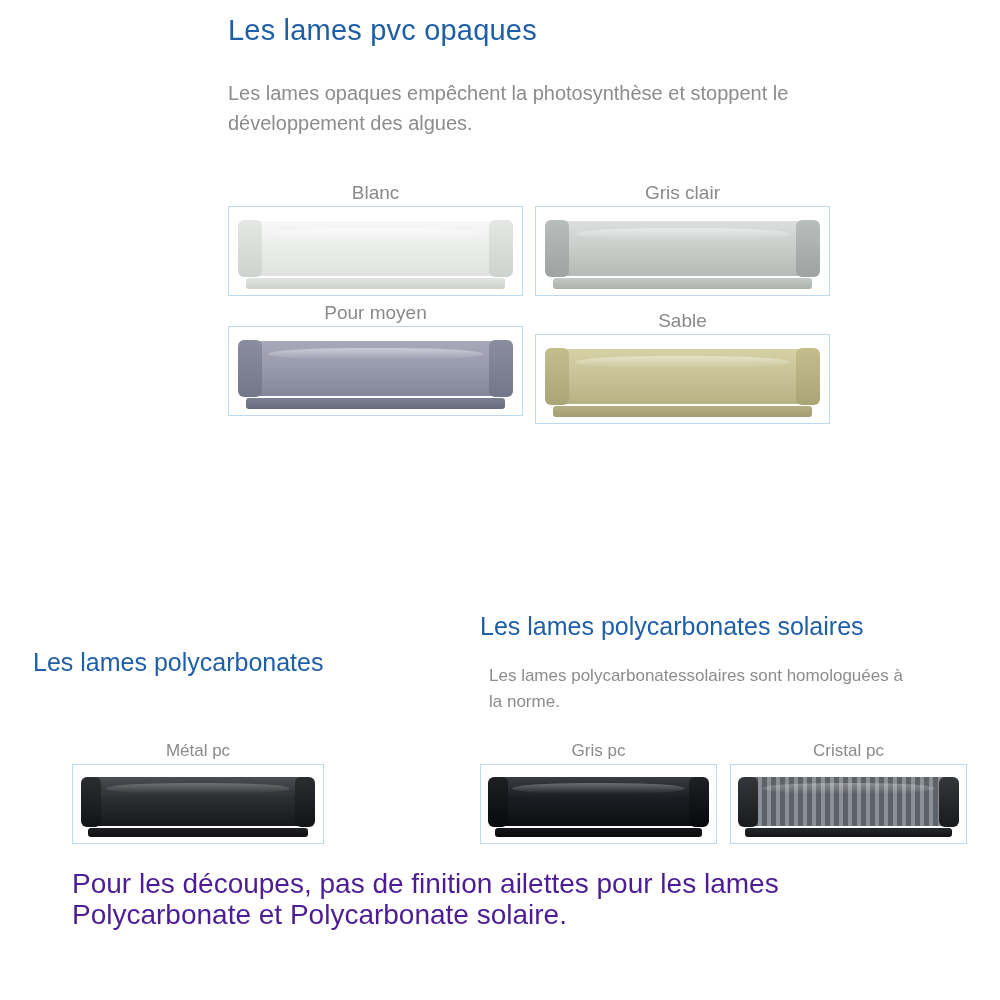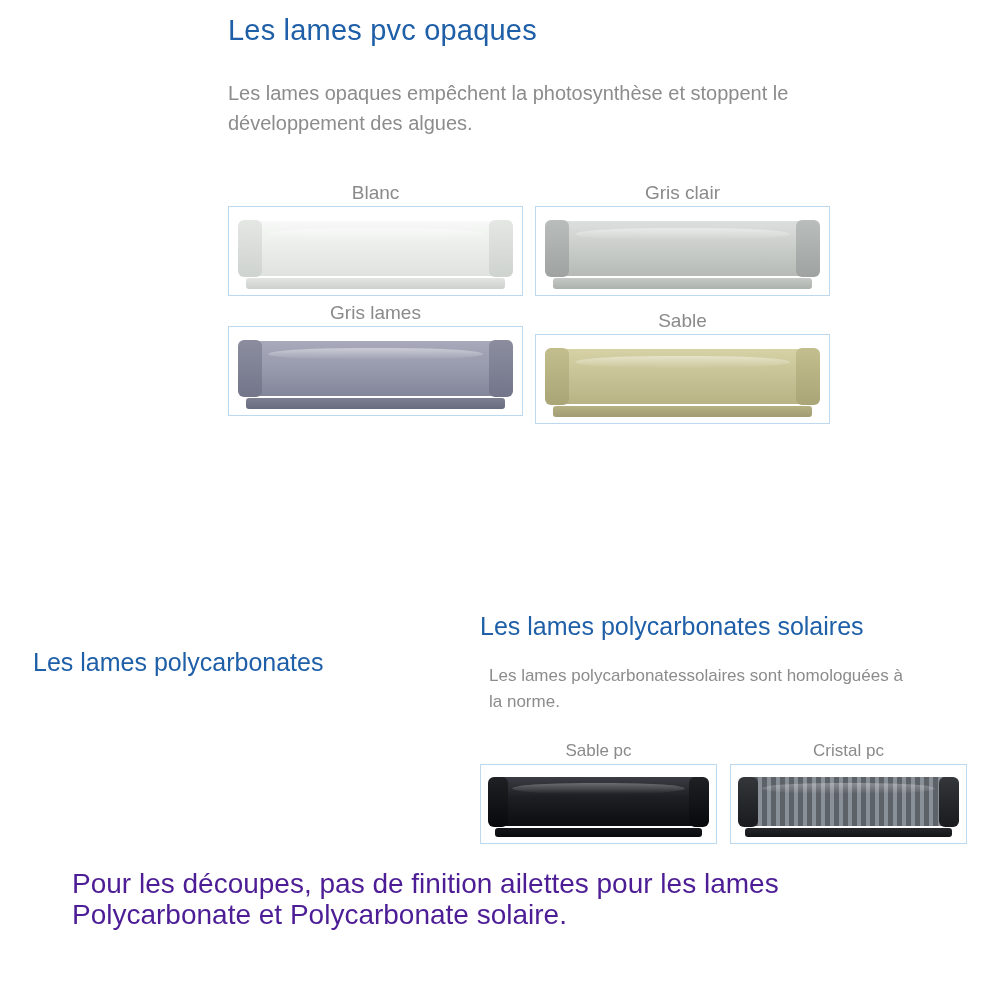--- a/index.html
+++ b/index.html
@@ -168,21 +168,21 @@
         <div class="body" style="background:linear-gradient(to bottom,#dcdfdd,#c9cdca 50%,#b6bab7);"></div>
         <div class="cap-l" style="background:linear-gradient(to bottom,#b9bdbb,#9ea3a1);"></div>
         <div class="cap-r" style="background:linear-gradient(to bottom,#b9bdbb,#9ea3a1);"></div>
         <div class="lip" style="background:linear-gradient(to bottom,#c5c9c6,#adb1ae);"></div>
         <div class="gloss"></div>
       </div>
     </div>
   </div>
 
   <div class="sample" style="left:228px; top:300px; width:295px;">
-    <div class="sample-label">Gris lames</div>
+    <div class="sample-label">Pour moyen</div>
     <div class="sample-frame" style="height:90px;">
       <div class="slat">
         <div class="body" style="background:linear-gradient(to bottom,#a8aabb,#9799ac 50%,#83859a);"></div>
         <div class="cap-l" style="background:linear-gradient(to bottom,#8b8d9f,#73758a);"></div>
         <div class="cap-r" style="background:linear-gradient(to bottom,#8b8d9f,#73758a);"></div>
         <div class="lip" style="background:linear-gradient(to bottom,#7c7e92,#686a7d);"></div>
         <div class="gloss"></div>
       </div>
     </div>
   </div>
@@ -199,23 +199,35 @@
       </div>
     </div>
   </div>
 
 
   <div class="s2-title">Les lames polycarbonates</div>
 
   <div class="s3-title">Les lames polycarbonates solaires</div>
   <div class="s3-desc">Les lames polycarbonatessolaires sont homologuées à la norme.</div>
 
+  <div class="sample" style="left:72px; top:738px; width:252px;">
+    <div class="sample-label" style="font-size:17px;">Métal pc</div>
+    <div class="sample-frame" style="height:80px;">
+      <div class="slat">
+        <div class="body" style="background:linear-gradient(to bottom,#4a4d52,#2b2d31 45%,#16181b);"></div>
+        <div class="cap-l" style="background:linear-gradient(to bottom,#2a2c30,#121315);"></div>
+        <div class="cap-r" style="background:linear-gradient(to bottom,#2a2c30,#121315);"></div>
+        <div class="lip" style="background:linear-gradient(to bottom,#1c1e21,#101113);"></div>
+        <div class="gloss" style="opacity:.25;"></div>
+      </div>
+    </div>
+  </div>
 
   <div class="sample" style="left:480px; top:738px; width:237px;">
-    <div class="sample-label" style="font-size:17px;">Sable pc</div>
+    <div class="sample-label" style="font-size:17px;">Gris pc</div>
     <div class="sample-frame" style="height:80px;">
       <div class="slat">
         <div class="body" style="background:linear-gradient(to bottom,#3a3d43,#1d1f24 40%,#0c0d10);"></div>
         <div class="cap-l" style="background:linear-gradient(to bottom,#1e2024,#08090b);"></div>
         <div class="cap-r" style="background:linear-gradient(to bottom,#1e2024,#08090b);"></div>
         <div class="lip" style="background:linear-gradient(to bottom,#141518,#0a0b0d);"></div>
         <div class="gloss" style="opacity:.3;"></div>
       </div>
     </div>
   </div>

